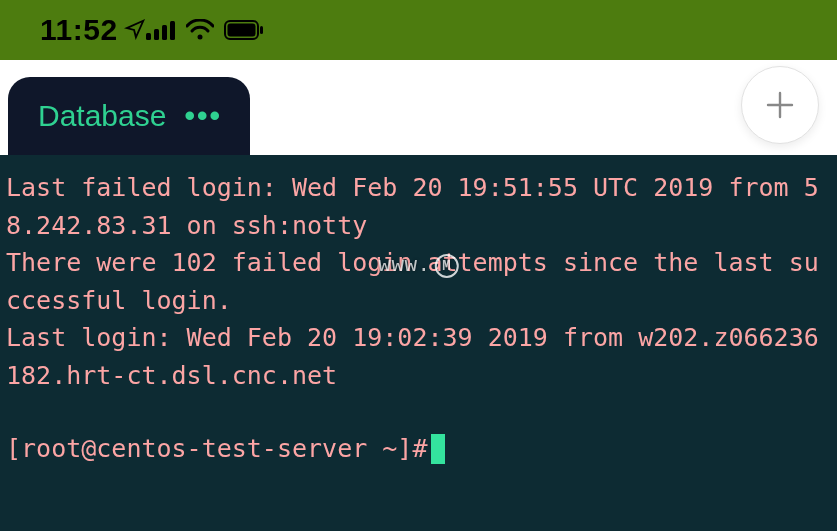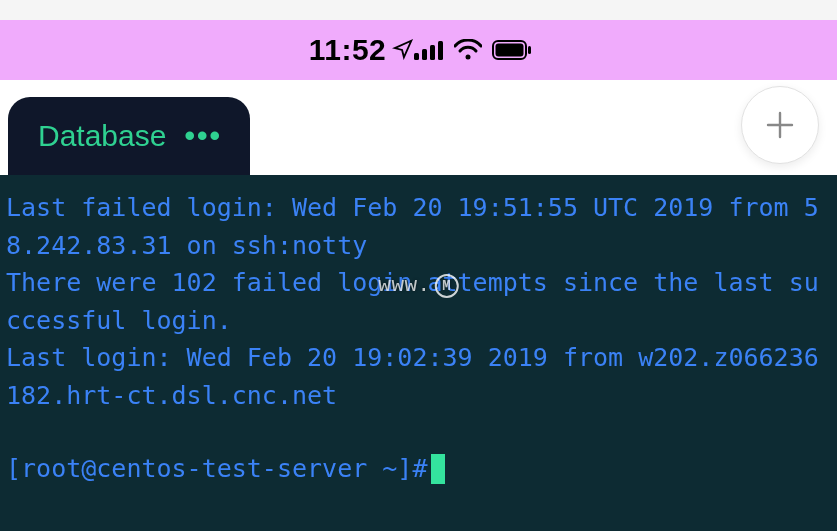--- a/index.html
+++ b/index.html
@@ -1,28 +1,28 @@
 <!DOCTYPE html>
 <html><head>
 <meta charset="utf-8">
 <style>
   * { margin: 0; padding: 0; box-sizing: border-box; }
   html, body { width: 837px; height: 531px; background: #f5f5f5; font-family: -apple-system, "SF Pro", Helvetica, Arial, sans-serif; overflow: hidden; }
-  .status-bar { height: 60px; display: flex; justify-content: center; align-items: center; padding: 0 36px 0 40px; background: #f0abfc; margin-top: 20px; }
+  .status-bar { height: 60px; display: flex; justify-content: flex-start; align-items: center; padding: 0 36px 0 40px; background: #4d7c0f; }
   .status-time { font-size: 30px; font-weight: 600; letter-spacing: 0.5px; display: flex; align-items: center; gap: 6px; }
   .status-right { display: flex; align-items: center; gap: 10px; }
   .loc-icon svg { width: 22px; height: 22px; }
   .cell-icon svg, .wifi-icon svg, .batt-icon svg { display: block; }
   .tabbar-area { background: #fff; height: 95px; position: relative; }
   .tab { position: absolute; left: 8px; bottom: 0; height: 78px; background: #0f172a; border-radius: 22px 22px 0 0; padding: 0 28px 0 30px; display: flex; align-items: center; gap: 18px; }
   .tab-label { color: #2fd191; font-size: 30px; font-weight: 400; }
   .tab-more { color: #2fd191; font-size: 30px; font-weight: 700; letter-spacing: 2px; }
   .add-btn { position: absolute; right: 18px; top: 6px; width: 78px; height: 78px; border-radius: 50%; background: #fff; border: 1px solid #e2e2e2; display: flex; align-items: center; justify-content: center; box-shadow: 0 3px 10px rgba(0,0,0,0.08); }
   .add-btn svg { width: 36px; height: 36px; }
-  .terminal { background: #0d2b33; width: 100%; height: calc(531px - 60px - 95px); padding: 14px 6px 0 6px; font-family: "SF Mono", Menlo, Consolas, monospace; font-size: 25px; line-height: 1.5; color: #3b82f6; overflow: hidden; word-break: break-all; }
+  .terminal { background: #0d2b33; width: 100%; height: calc(531px - 60px - 95px); padding: 14px 6px 0 6px; font-family: "SF Mono", Menlo, Consolas, monospace; font-size: 25px; line-height: 1.5; color: #fca5a5; overflow: hidden; word-break: break-all; }
   .term-line { white-space: pre-wrap; }
   .prompt-line { display: flex; align-items: center; margin-top: 36px; }
   .cursor { display: inline-block; width: 14px; height: 30px; background: #34e39e; margin-left: 4px; vertical-align: middle; }
   .watermark { position: absolute; left: 50%; top: 266px; transform: translate(-50%, -50%); color: rgba(255,255,255,0.75); font-size: 21px; font-weight: 500; letter-spacing: 0.5px; display: flex; align-items: flex-start; gap: 4px; pointer-events: none; text-shadow: 0 0 3px rgba(0,0,0,0.5); font-family: Liberation Mono, monospace; }
   .wm-badge { width: 24px; height: 24px; border: 2px solid rgba(255,255,255,0.8); border-radius: 50%; display: inline-flex; align-items: center; justify-content: center; font-size: 14px; font-weight: 700; }
   .root { position: relative; width: 837px; height: 531px; }
 </style>
 </head>
 <body>
 

